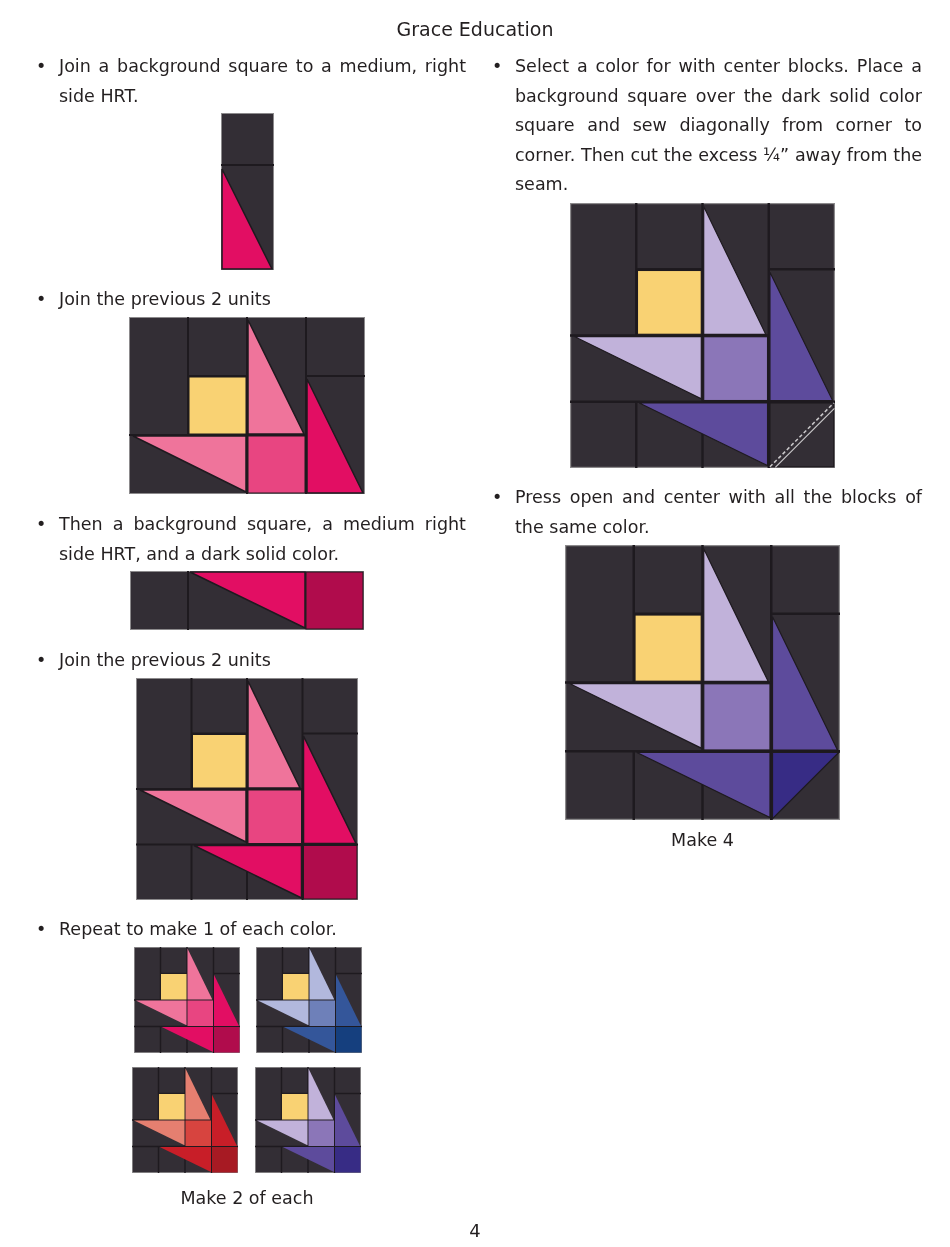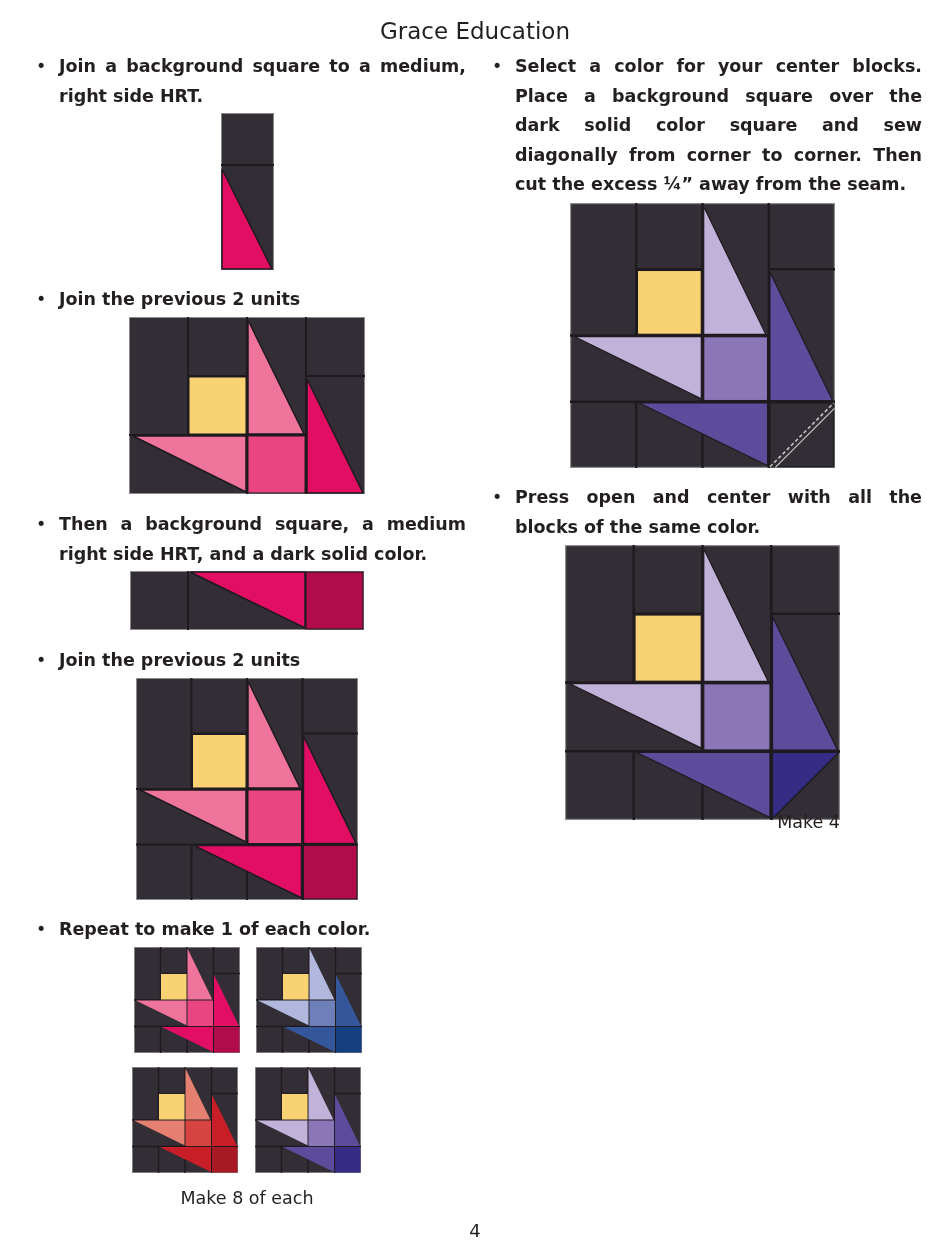--- a/index.html
+++ b/index.html
@@ -1,20 +1,20 @@
 <!DOCTYPE html>
 <html><head>
 <meta charset="utf-8">
 <style>
   html, body { margin:0; padding:0; background:#ffffff; }
   body { width:950px; height:1247px; position:relative; font-family:"DejaVu Sans", sans-serif; color:#231f20; overflow:hidden; }
-  .title { position:absolute; top:18px; left:0; width:950px; text-align:center; font-size:23px; }
+  .title { position:absolute; top:18px; left:0; width:950px; text-align:center; font-size:19px; }
   .bullet { position:absolute; font-size:17.5px; line-height:29.5px; text-align:justify; }
   .bullet .dot { position:absolute; left:0; top:0; }
-  .bullet .txt { display:block; padding-left:23px;font-weight:bold; }
+  .bullet .txt { display:block; padding-left:23px; }
   .fig { position:absolute; }
   .fig svg { display:block; }
   .caption { position:absolute; font-size:17.5px; text-align:center; }
   .pagenum { position:absolute; top:1220px; left:0; width:950px; text-align:center; font-size:18px; }
 </style>
 </head>
 <body>
 
 <div class="title">Grace Education</div>
 
@@ -187,25 +187,25 @@
     <rect x="56.5" y="56.5" width="53.5" height="53.5" fill="#f9d273"></rect>
     <polygon points="112,3 164,110 112,110" fill="#c1b2da"></polygon>
     <polygon points="4,112 110,112 110,164" fill="#c1b2da"></polygon>
     <rect x="112" y="112" width="53.5" height="53.5" fill="#8b76b8"></rect>
     <polygon points="167.5,58 220,165.5 167.5,165.5" fill="#5d4b9c"></polygon>
     <polygon points="58,167.5 165.5,167.5 165.5,220" fill="#5d4b9c"></polygon>
     <rect x="167.5" y="167.5" width="53.5" height="53.5" fill="#372c85"></rect>
   </svg>
 </div>
 
-<div class="caption" style="left:130px; top:1188px; width:234px;">Make 8 of each</div>
+<div class="caption" style="left:130px; top:1188px; width:234px;">Make 2 of each</div>
 
 <div class="bullet" style="left:492px; top:52px; width:430px;">
   <span class="dot">•</span>
-  <span class="txt">Select a color for your center blocks. Place a background square over the dark solid color square and sew diagonally from corner to corner. Then cut the excess ¼” away from the seam.</span>
+  <span class="txt">Select a color for with center blocks. Place a background square over the dark solid color square and sew diagonally from corner to corner. Then cut the excess ¼” away from the seam.</span>
 </div>
 
 <div class="fig" style="left:570px; top:203px;">
   <svg width="265" height="265" viewBox="0 0 222 222">
     <rect x="0.5" y="0.5" width="221" height="221" fill="#332e35" stroke="#8c8a8c"></rect>
     <g stroke="#1e1a1f" stroke-width="2">
       <line x1="55.5" y1="0" x2="55.5" y2="111"></line>
         <line x1="55.5" y1="55.5" x2="111" y2="55.5"></line>
       <line x1="111" y1="0" x2="111" y2="222"></line>
         <line x1="166.5" y1="0" x2="166.5" y2="222"></line>
@@ -247,15 +247,15 @@
     <rect x="56.5" y="56.5" width="53.5" height="53.5" fill="#f9d273" stroke="#1e1a1f"></rect>
     <polygon points="112,3 164,110 112,110" fill="#c1b2da" stroke="#1e1a1f"></polygon>
     <polygon points="4,112 110,112 110,164" fill="#c1b2da" stroke="#1e1a1f"></polygon>
     <rect x="112" y="112" width="53.5" height="53.5" fill="#8b76b8" stroke="#1e1a1f"></rect>
     <polygon points="167.5,58 220,165.5 167.5,165.5" fill="#5d4b9c" stroke="#1e1a1f"></polygon>
     <polygon points="58,167.5 165.5,167.5 165.5,220" fill="#5d4b9c" stroke="#1e1a1f"></polygon>
     <polygon points="167.5,167.5 221,167.5 167.5,221" fill="#372c85" stroke="#1e1a1f"></polygon>
   </svg>
 </div>
 
-<div class="caption" style="left:565px; top:812px; width:275px;text-align:right;">Make 4</div>
+<div class="caption" style="left:565px; top:830px; width:275px;">Make 4</div>
 
 <div class="pagenum">4</div>
 
 </body></html>

